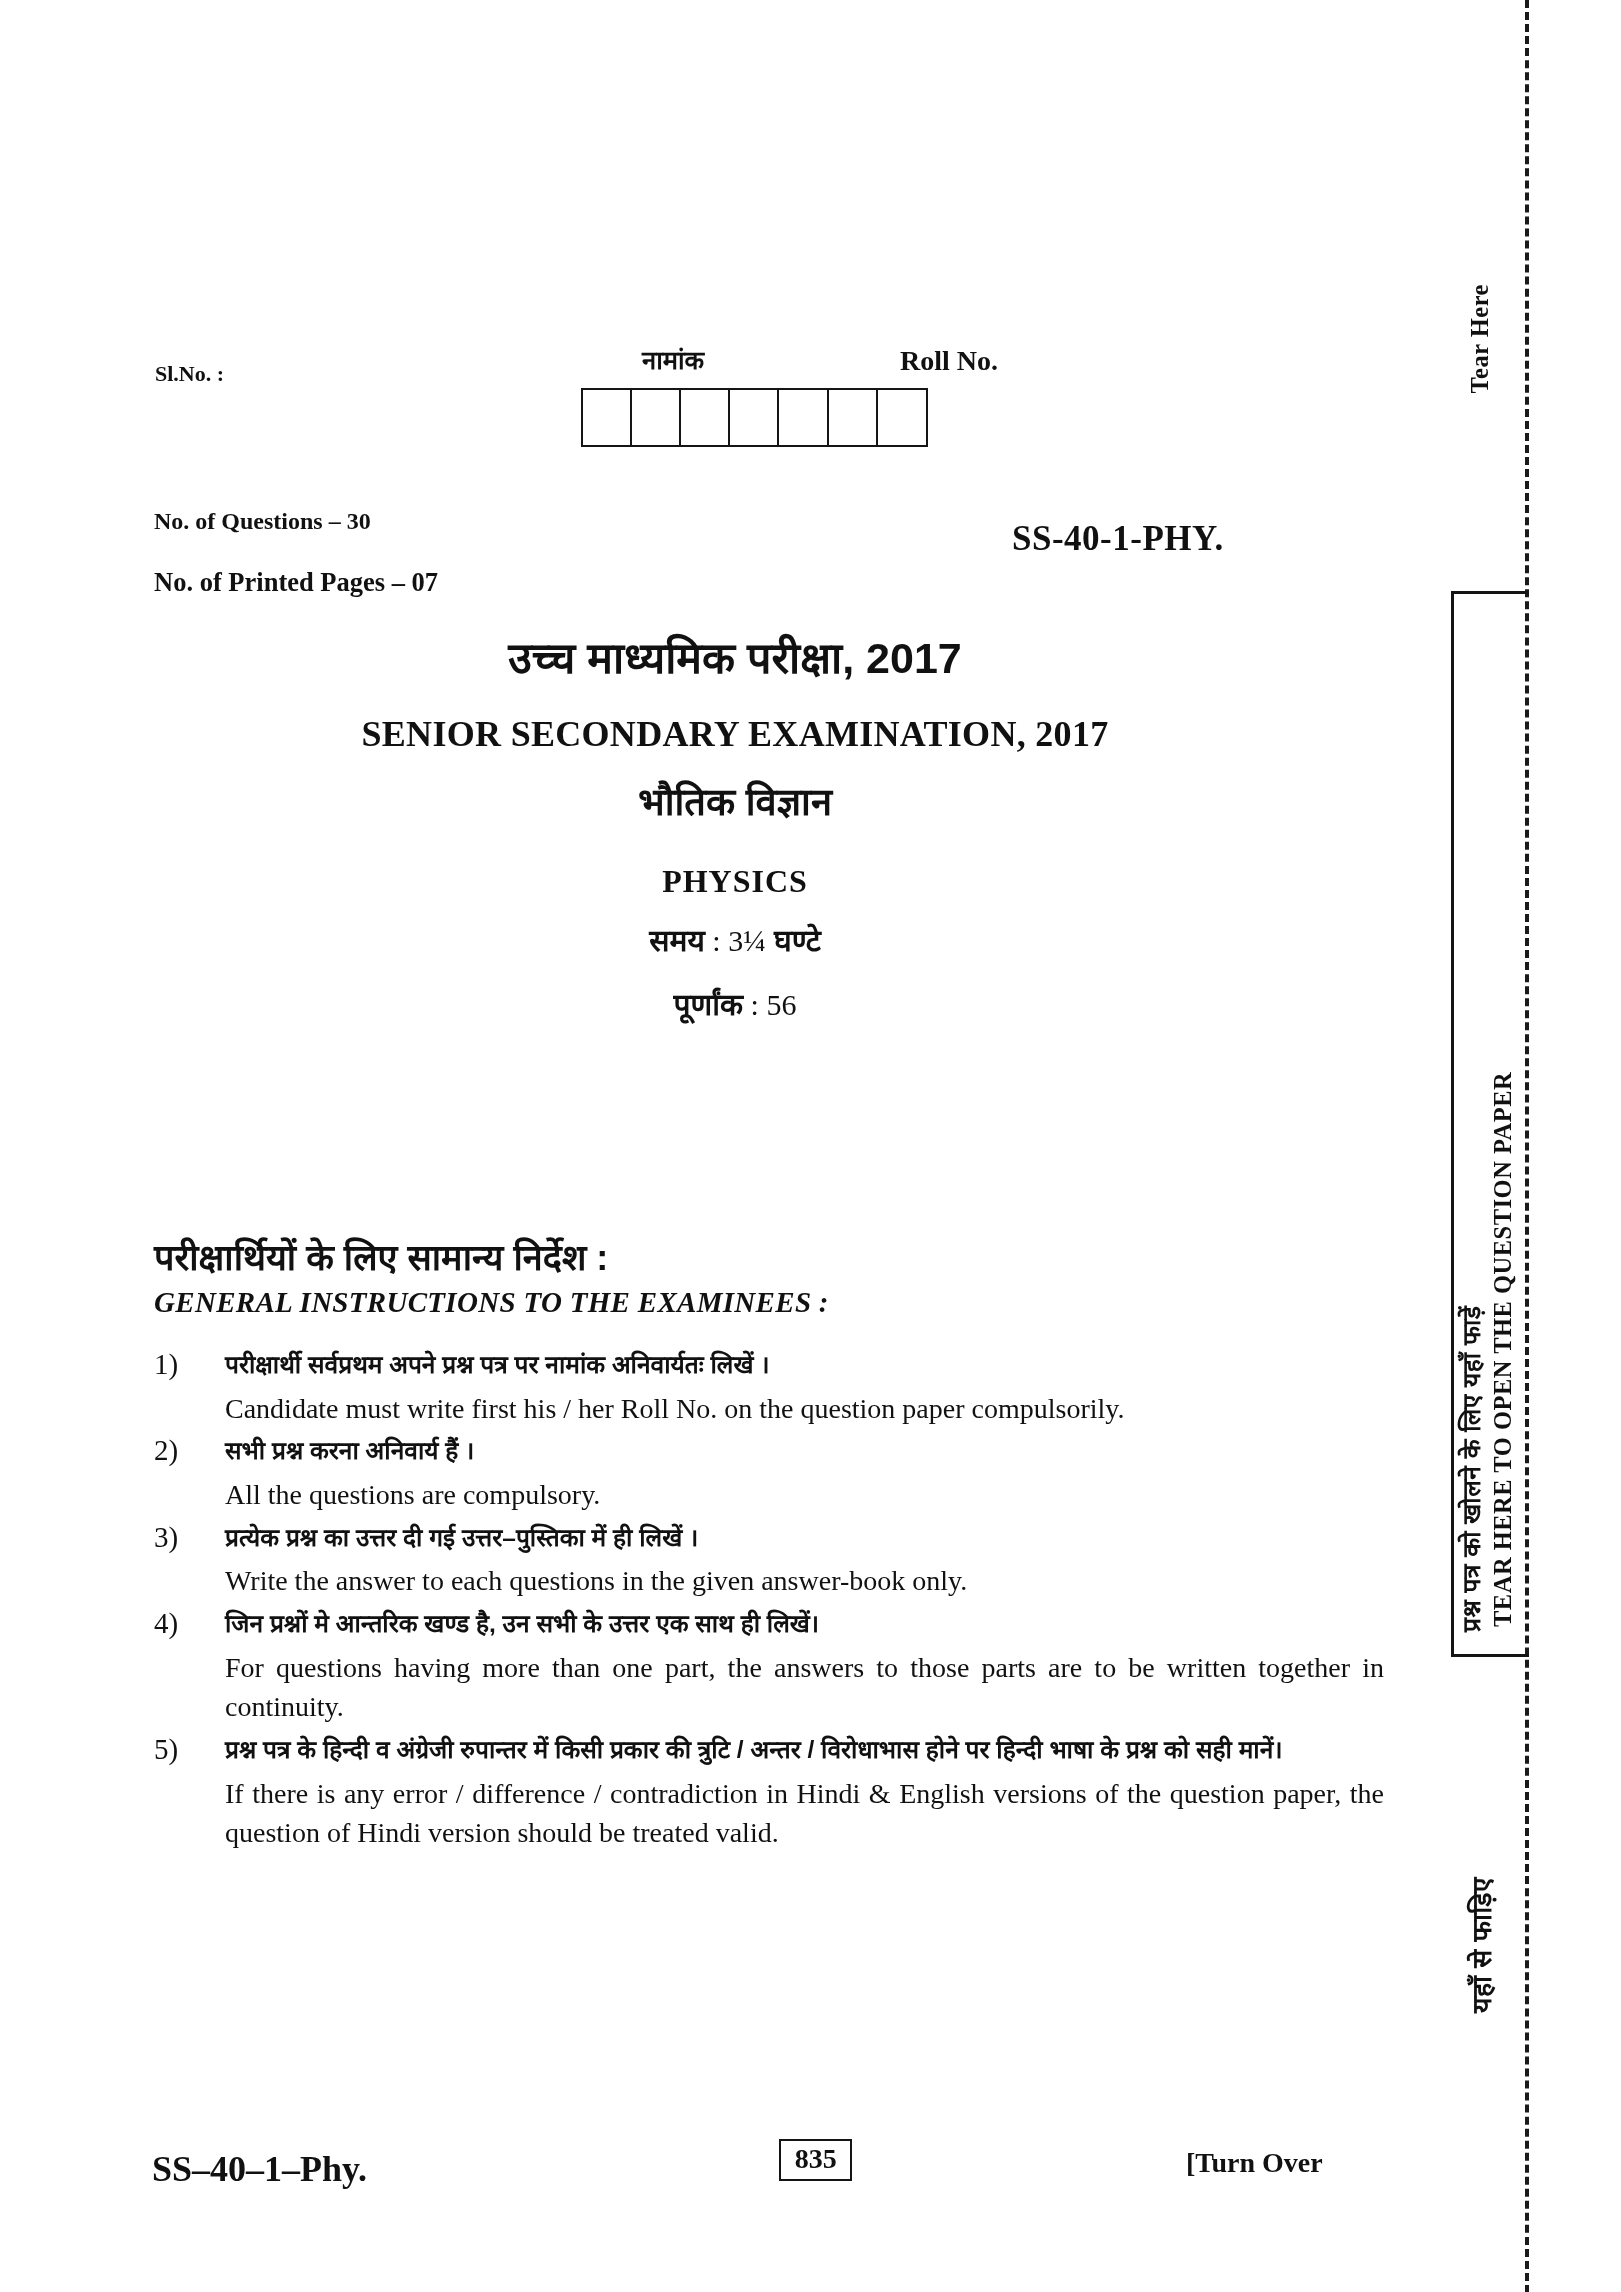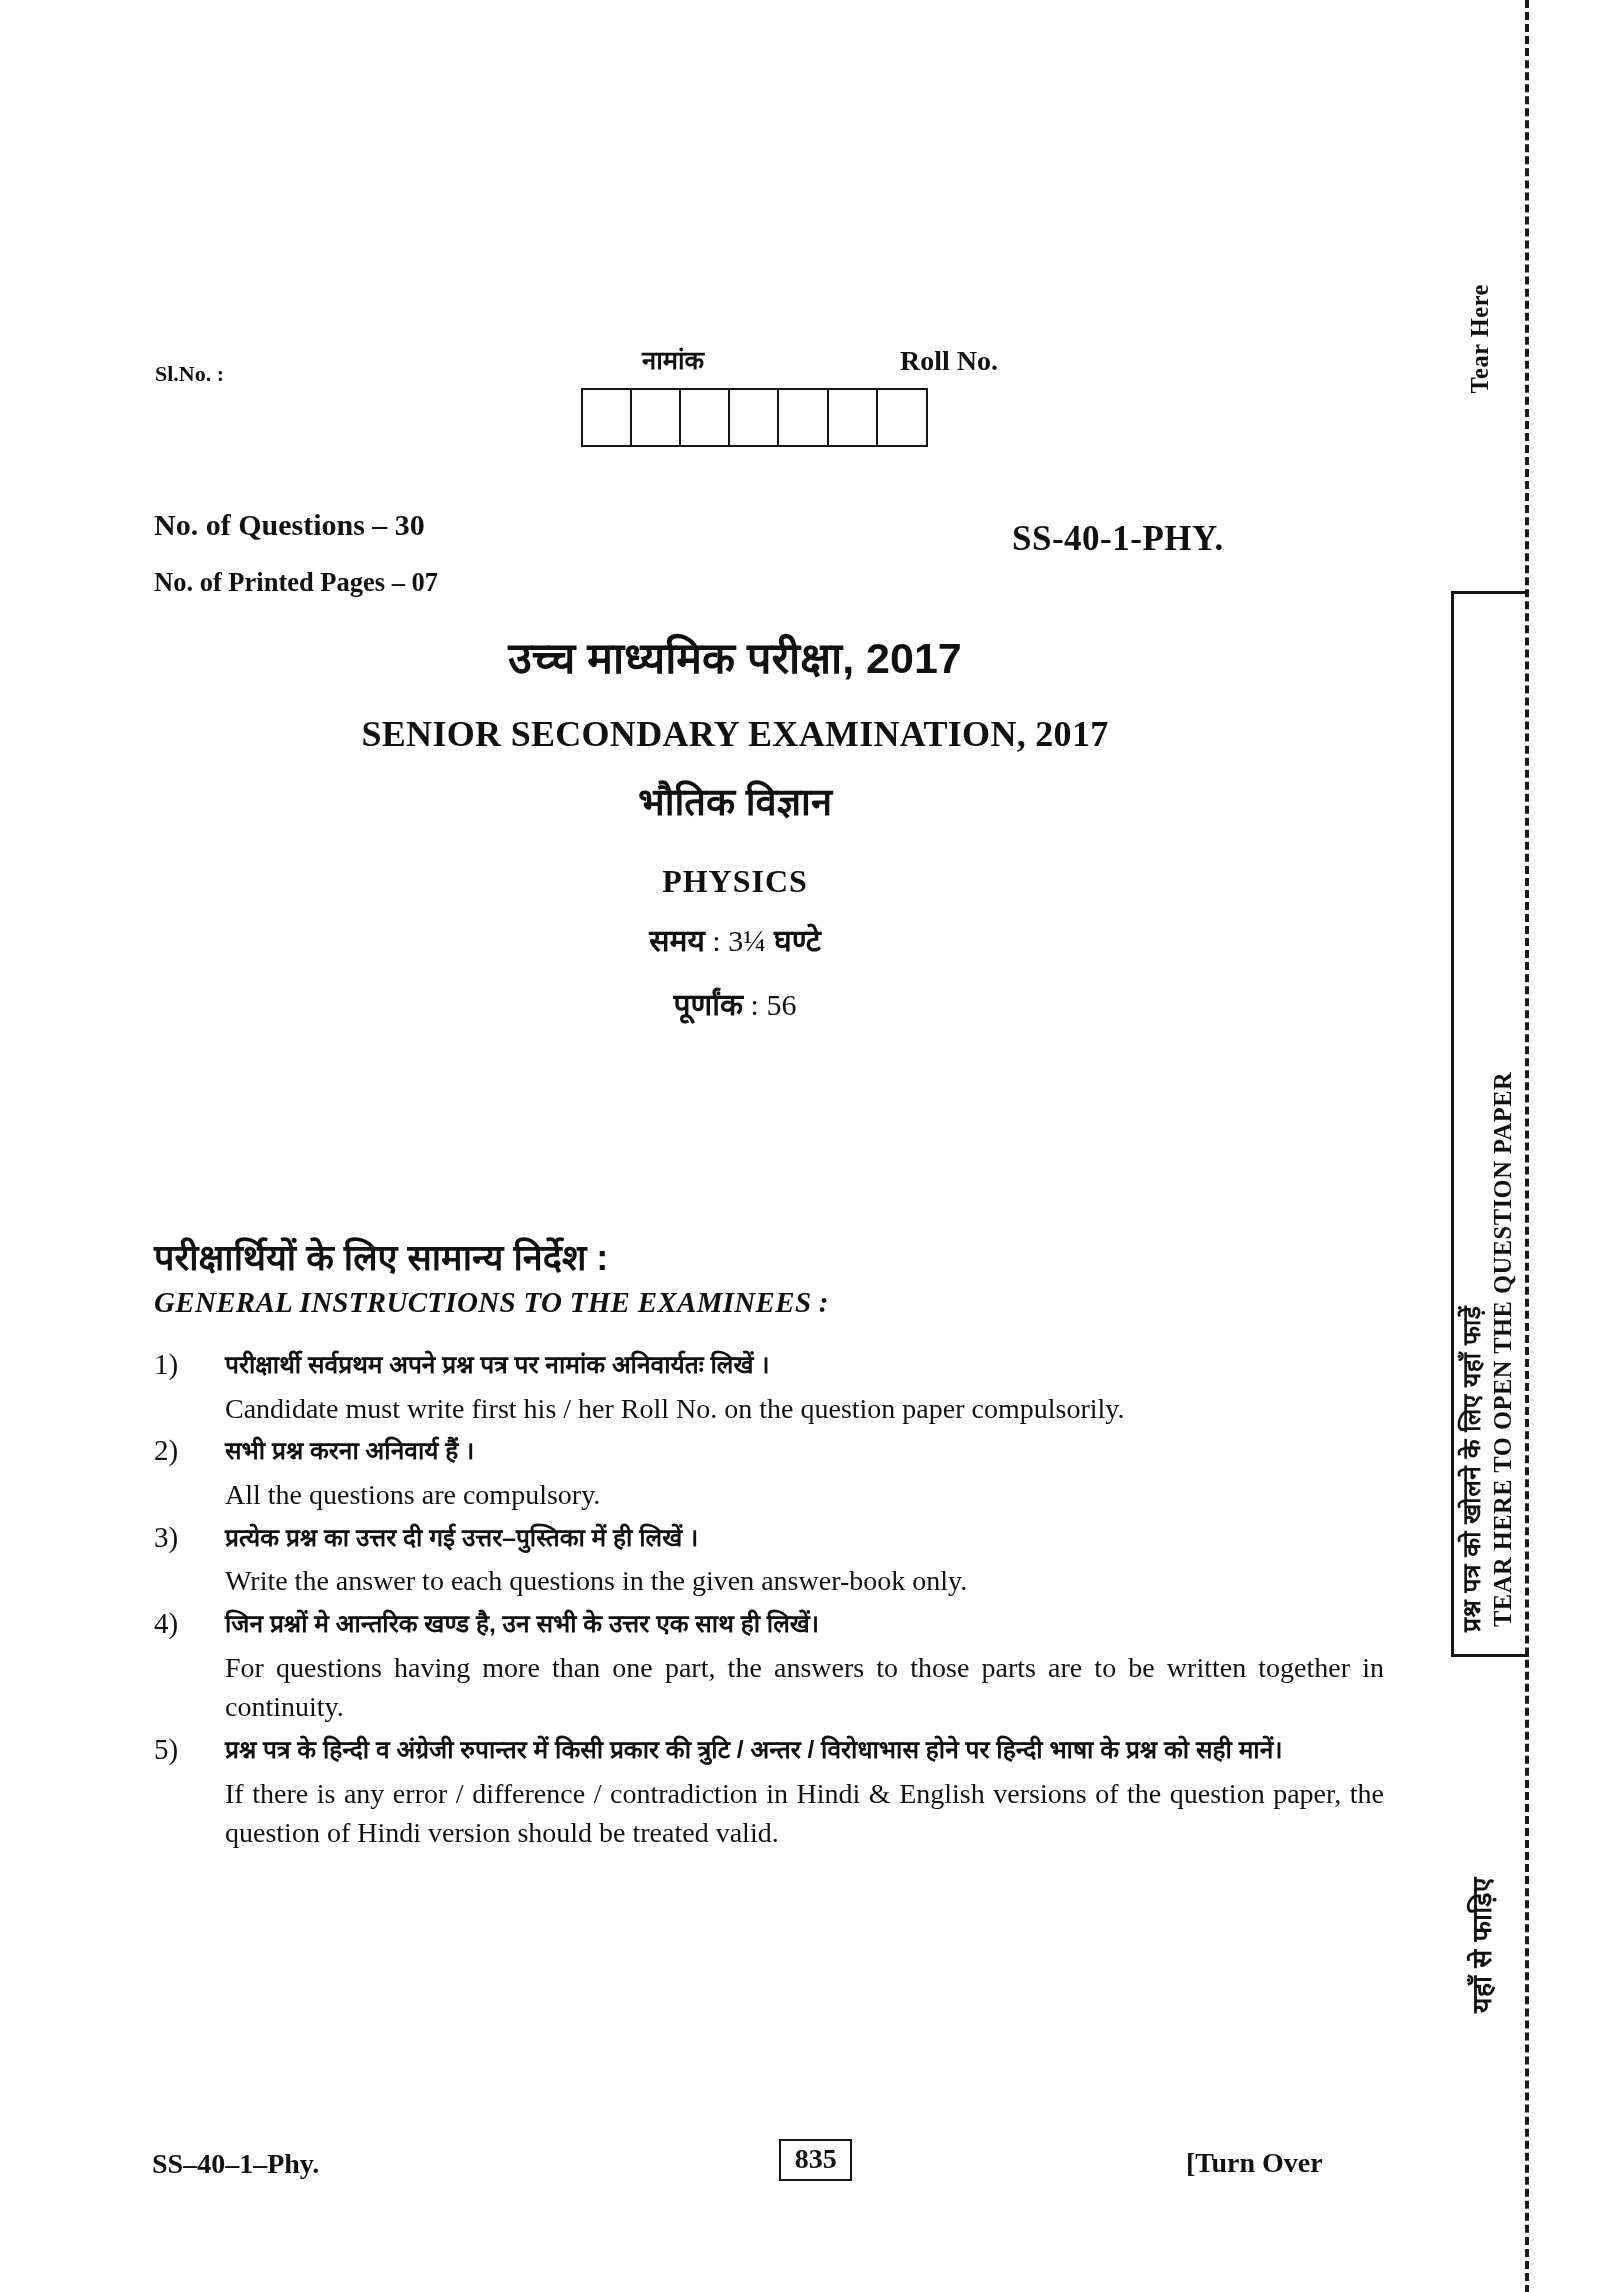--- a/index.html
+++ b/index.html
@@ -107,21 +107,21 @@
     border: 2.9px solid #151515;
     margin-right: -2.9px;
     box-sizing: border-box;
     background: #fff;
   }
 
   #meta-questions {
     position: absolute;
     left: 154px;
     top: 508px;
-    font-size: 30px;
+    font-size: 24px;
     font-weight: bold;
   }
   #meta-pages {
     position: absolute;
     left: 154px;
     top: 567px;
     font-size: 26.5px;
     font-weight: bold;
     text-align: center;
   }
@@ -225,21 +225,21 @@
     line-height: 1.42;
     text-align: justify;
     text-align-last: left;
   }
 
   
   #footer-code {
     position: absolute;
     left: 152px;
     top: 2148px;
-    font-size: 28px;
+    font-size: 36px;
     font-weight: bold;
   }
   #page-number-box {
     position: absolute;
     left: 779px;
     top: 2139px;
     border: 2.9px solid #141414;
     padding: 2px 13.7px 3.9px 13.7px;
     font-size: 28px;
     font-weight: bold;

